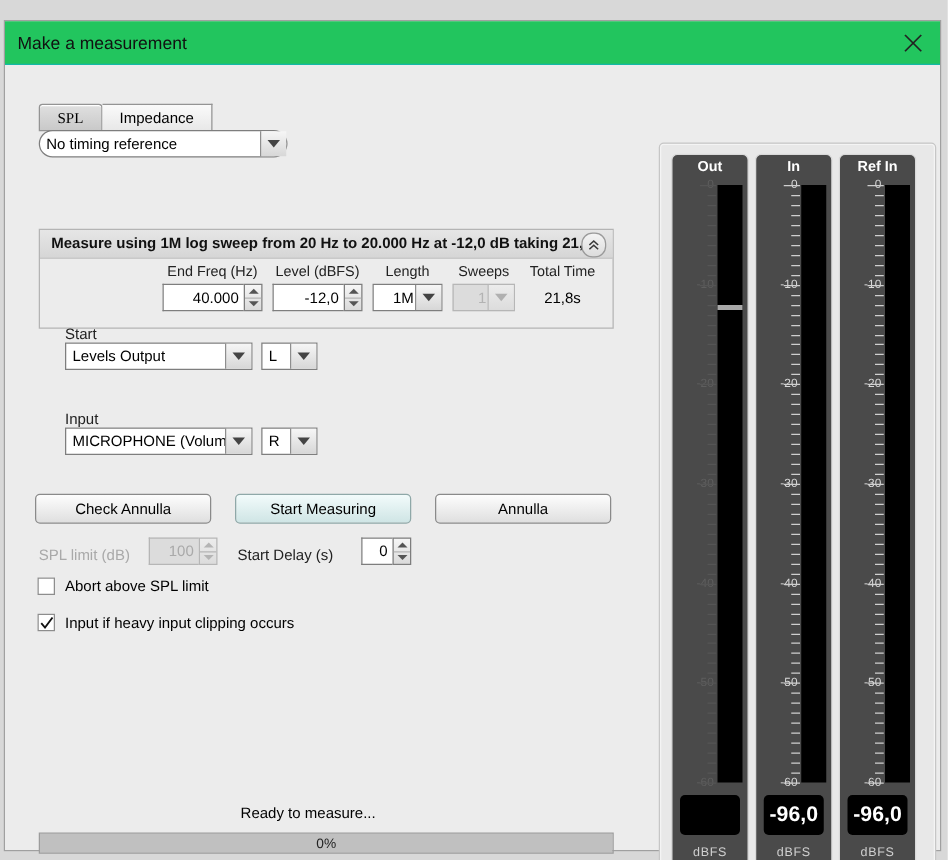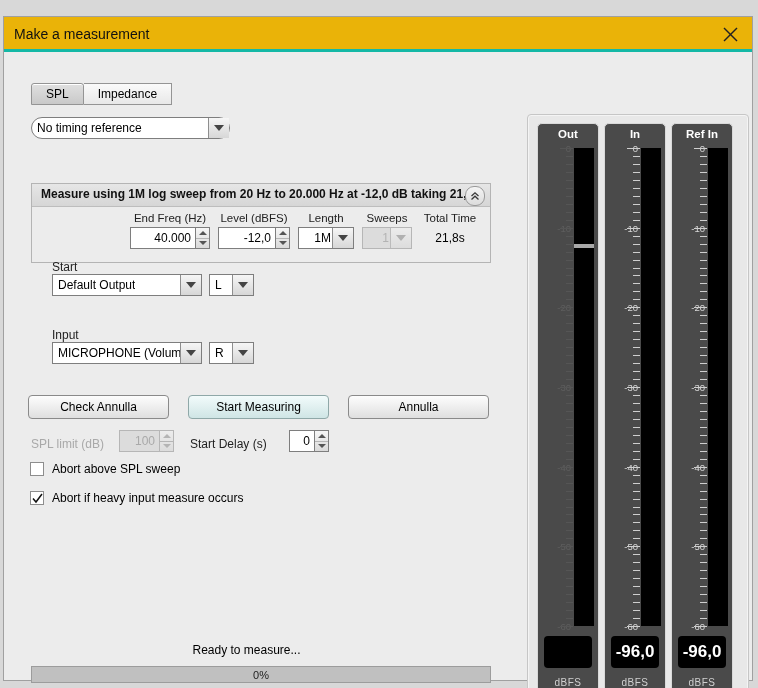--- a/index.html
+++ b/index.html
@@ -8,21 +8,21 @@
     background:#d8d8d8;
     font-family:"Liberation Sans", sans-serif;
     font-size:12px;color:#000;
   }
   .window{
     position:absolute;left:3px;top:16px;width:750px;height:665px;
     background:#ececec;border:1px solid #a0a0a0;box-sizing:border-box;
   }
   .titlebar{
     position:absolute;left:0;top:0;width:100%;height:35px;
-    background:#eab308;border-bottom:3px solid #14b8a6;box-sizing:border-box;
+    background:#22c55e;border-bottom:1px solid #14b8a6;box-sizing:border-box;
   }
   .title-text{
     position:absolute;left:10px;top:9px;font-size:14px;color:#111;
   }
   .close-btn{
     position:absolute;right:0;top:0;width:44px;height:34px;
     display:flex;align-items:center;justify-content:center;cursor:pointer;
   }
   .close-btn svg{display:block;}
 
@@ -34,20 +34,21 @@
   .tabs{position:absolute;left:27px;top:31px;display:flex;}
   .tab{
     height:22px;line-height:21px;padding:0 14px;font-size:12px;
     border:1px solid #949494;box-sizing:border-box;
     background:linear-gradient(#fbfbfb,#e2e2e2);
   }
   .tab.active{
     background:linear-gradient(#e0e0e0,#c9c9c9);
     border-radius:3px 3px 0 0;border-bottom-color:#949494;
     box-shadow:inset 0 1px 0 #fff;
+    font-family:Liberation Serif, serif;
   }
   .tab:not(.active){border-left:none;background:linear-gradient(#fafafa,#e8e8e8);}
 
   
   .combo{
     position:relative;height:22px;border:1px solid #7e7e7e;background:#fff;
     box-sizing:border-box;display:flex;align-items:center;
   }
   .combo .cval{padding-left:5px;font-size:12px;white-space:nowrap;overflow:hidden;}
   .combo .arrowbox{
@@ -187,21 +188,21 @@
     </div>
   </div>
 
   <div class="body-area">
 
     <div class="tabs">
       <div class="tab active">SPL</div>
       <div class="tab">Impedance</div>
     </div>
 
-    <div class="combo" style="left:27px;top:65px;width:199px;position:absolute;border-radius:11px;">
+    <div class="combo" style="left:27px;top:52px;width:199px;position:absolute;border-radius:11px;">
       <span class="cval">No timing reference</span>
       <span class="arrowbox">
         <span class="caret-down"></span>
       </span>
     </div>
 
     <div class="measure-group">
       <div class="measure-head">
         <div class="mtext">Measure using 1M log sweep from 20 Hz to 20.000 Hz at -12,0 dB taking 21,8 s</div>
         <div class="collapse-btn">
@@ -264,21 +265,21 @@
       </div>
 
       <div class="field-col" style="left:386px;width:64px;">
         <div class="field-lab">Total Time</div>
         <div style="text-align:center;line-height:22px;font-size:12px;">21,8s</div>
       </div>
     </div>
 
     <div class="sec-label" style="left:48px;top:208px;">Start</div>
     <div class="combo" style="position:absolute;left:48px;top:222px;width:150px;">
-      <span class="cval">Default Output</span>
+      <span class="cval">Levels Output</span>
       <span class="arrowbox">
         <span class="caret-down"></span>
       </span>
     </div>
     <div class="combo" style="position:absolute;left:205px;top:222px;width:45px;">
       <span class="cval">L</span>
       <span class="arrowbox">
         <span class="caret-down"></span>
       </span>
     </div>
@@ -322,29 +323,29 @@
             <span class="tri-up"></span>
           </div>
         <div>
             <span class="tri-dn"></span>
           </div>
       </div>
     </div>
 
     <div class="chk-row" style="left:26px;top:410px;">
       <span class="chkbox"></span>
-      <span class="chk-lab">Abort above SPL sweep</span>
+      <span class="chk-lab">Abort above SPL limit</span>
     </div>
     <div class="chk-row" style="left:26px;top:439px;">
       <span class="chkbox">
         <svg width="11" height="11" viewBox="0 0 11 11">
           <polyline points="1,5.5 4,9 10,1" fill="none" stroke="#111" stroke-width="1.5"></polyline>
         </svg>
       </span>
-      <span class="chk-lab">Abort if heavy input measure occurs</span>
+      <span class="chk-lab">Input if heavy input clipping occurs</span>
     </div>
 
     <div class="status-text">Ready to measure...</div>
     <div class="progress" style="background: linear-gradient(to right, rgb(159, 184, 208) 0%, rgb(159, 184, 208) 0%, rgb(192, 192, 192) 0%);">
       <span>0%</span>
     </div>
 
     <div class="meter-panel">
 
       <div class="meter" style="left:9px;">

